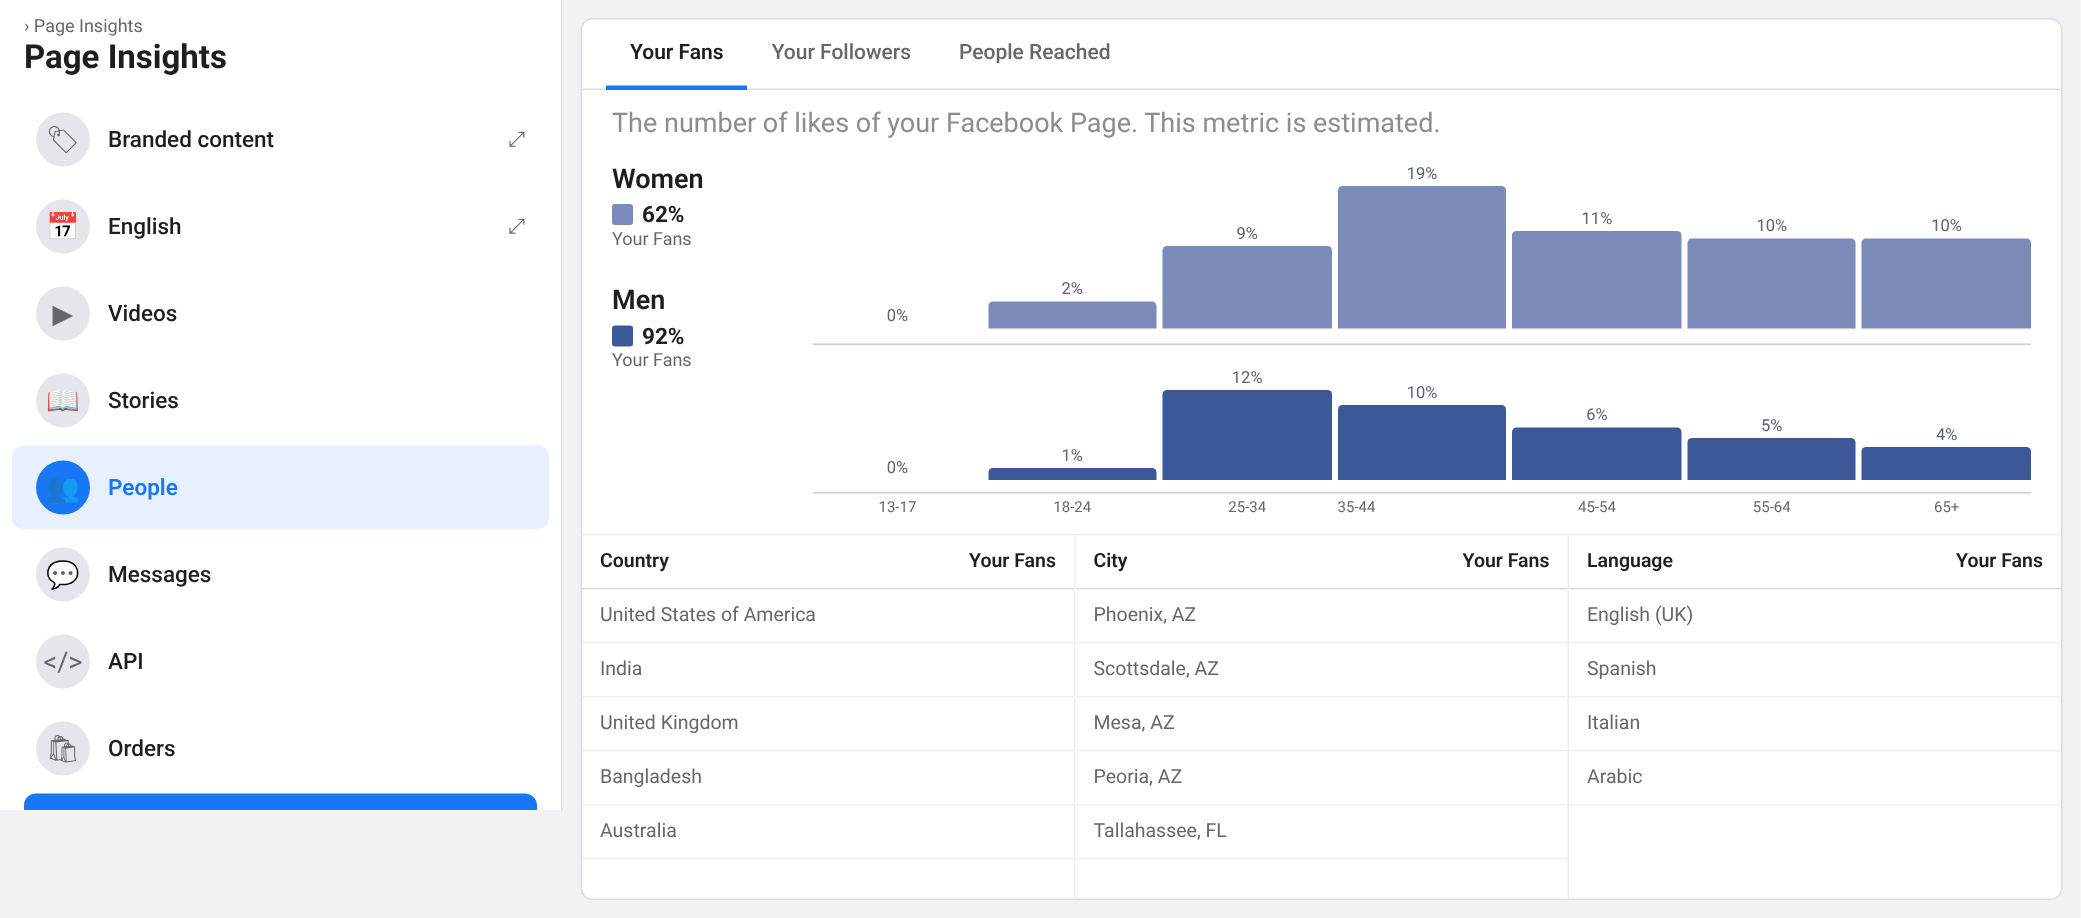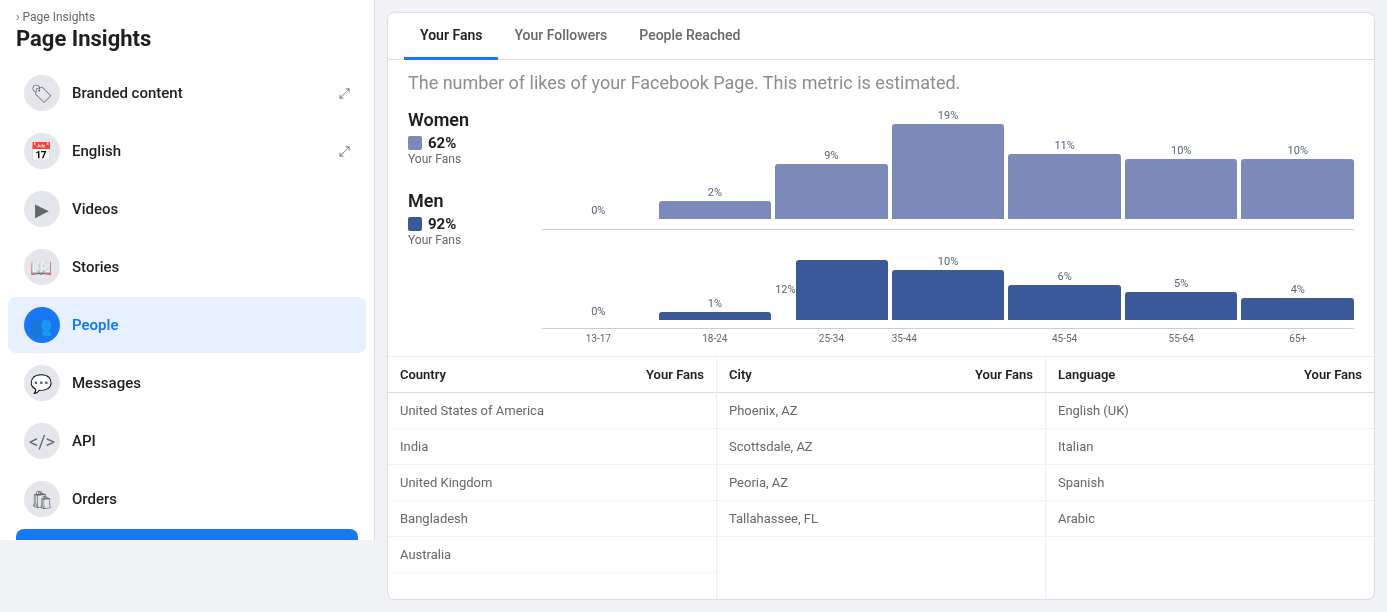--- a/index.html
+++ b/index.html
@@ -300,21 +300,21 @@
             <div style="width: 100%; height: 1px; background: rgb(204, 204, 204); margin: 2px 0px;"></div>
             <div style="display: flex; align-items: flex-end; gap: 4px; height: 80px;">
               <div style="display: flex; flex-direction: column; align-items: center; flex: 1 1 0%;">
                 <div style="font-size: 11px; color: rgb(90, 98, 120); margin-bottom: 2px;">0%</div>
                 <div style="width: 100%; height: 0px; background: rgb(59, 89, 152); border-radius: 3px 3px 0px 0px;"></div>
               </div>
               <div style="display: flex; flex-direction: column; align-items: center; flex: 1 1 0%;">
                 <div style="font-size: 11px; color: rgb(90, 98, 120); margin-bottom: 2px;">1%</div>
                 <div style="width: 100%; height: 8px; background: rgb(59, 89, 152); border-radius: 3px 3px 0px 0px;"></div>
               </div>
-              <div style="display: flex; flex-direction: row; align-items: center; flex: 1 1 0%;">
+              <div style="display: flex; flex-direction: column; align-items: center; flex: 1 1 0%;">
                 <div style="font-size: 11px; color: rgb(90, 98, 120); margin-bottom: 2px;">12%</div>
                 <div style="width: 100%; height: 60px; background: rgb(59, 89, 152); border-radius: 3px 3px 0px 0px;"></div>
               </div>
               <div style="display: flex; flex-direction: column; align-items: center; flex: 1 1 0%;">
                 <div style="font-size: 11px; color: rgb(90, 98, 120); margin-bottom: 2px;">10%</div>
                 <div style="width: 100%; height: 50px; background: rgb(59, 89, 152); border-radius: 3px 3px 0px 0px;"></div>
               </div>
               <div style="display: flex; flex-direction: column; align-items: center; flex: 1 1 0%;">
                 <div style="font-size: 11px; color: rgb(90, 98, 120); margin-bottom: 2px;">6%</div>
                 <div style="width: 100%; height: 35px; background: rgb(59, 89, 152); border-radius: 3px 3px 0px 0px;"></div>
@@ -385,20 +385,24 @@
             <tbody>
               <tr>
                 <td>Phoenix, AZ</td>
                 <td></td>
               </tr>
               <tr>
                 <td>Scottsdale, AZ</td>
                 <td></td>
               </tr>
               <tr>
+                <td>Mesa, AZ</td>
+                <td></td>
+              </tr>
+              <tr>
                 <td>Peoria, AZ</td>
                 <td></td>
               </tr>
               <tr>
                 <td>Tallahassee, FL</td>
                 <td></td>
               </tr>
             </tbody>
           </table>
         </div>
@@ -409,25 +413,25 @@
                 <th>Language</th>
                 <th>Your Fans</th>
               </tr>
             </thead>
             <tbody>
               <tr>
                 <td>English (UK)</td>
                 <td></td>
               </tr>
               <tr>
+                <td>Spanish</td>
+                <td></td>
+              </tr>
+              <tr>
                 <td>Italian</td>
-                <td></td>
-              </tr>
-              <tr>
-                <td>Spanish</td>
                 <td></td>
               </tr>
               <tr>
                 <td>Arabic</td>
                 <td></td>
               </tr>
             </tbody>
           </table>
         </div>
       </div>

